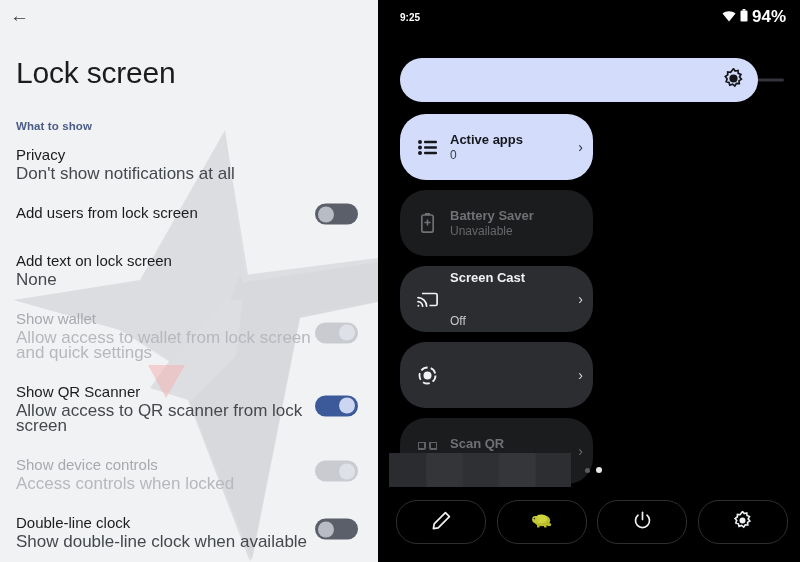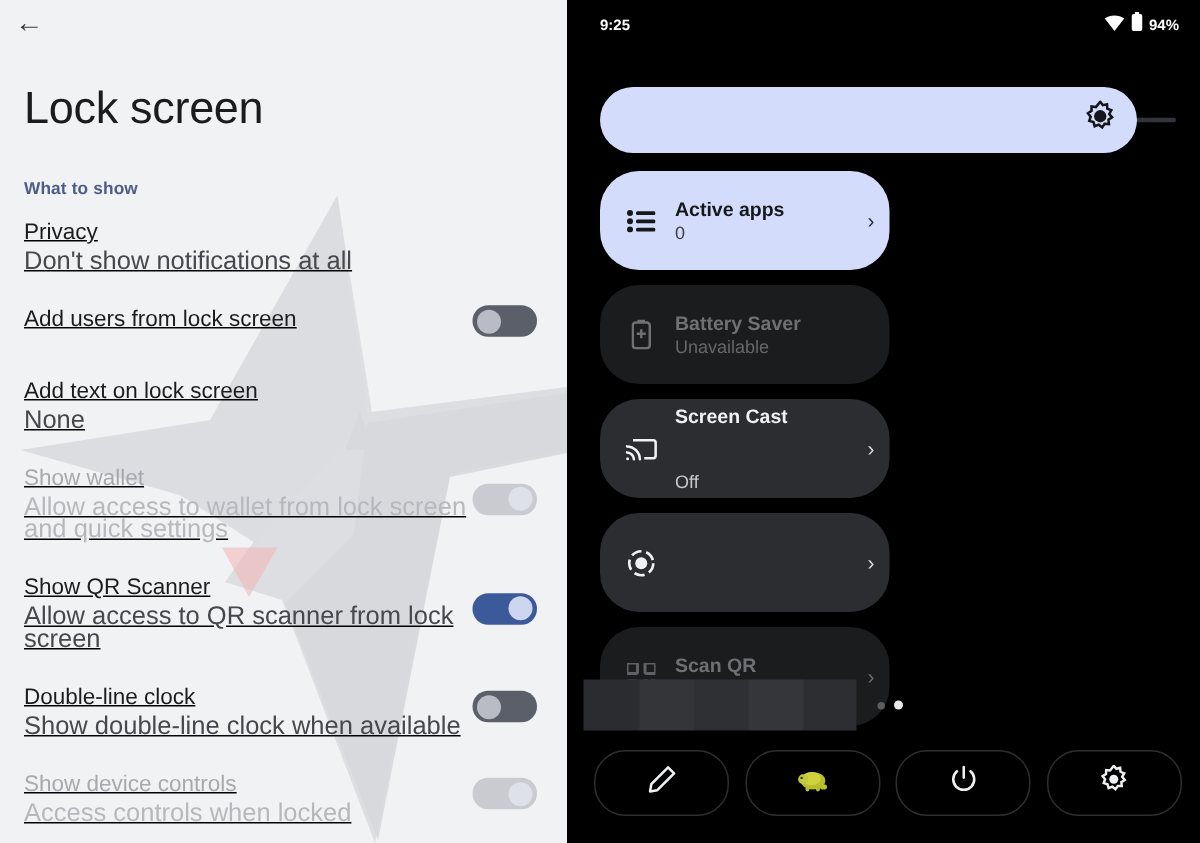--- a/index.html
+++ b/index.html
@@ -39,21 +39,20 @@
   .section-head{
     margin:30px 0 0 16px;
     font-size:11.5px;font-weight:700;color:#4b5d86;letter-spacing:.1px;
   }
 
   .item{
     position:relative;
     margin:0 0 0 0;
     padding:13px 62px 9px 16px;
     min-height:26px;
-    text-decoration:underline;
   }
   .item-title{font-size:15px;color:#1b1c1e;line-height:19px;}
   .item-sub{font-size:17px;color:#45484d;line-height:15px;margin-top:2px;}
   .item.disabled .item-title{color:#a7a9ae;}
   .item.disabled .item-sub{color:#b6b8bd;}
 
   
   .toggle{
     position:absolute;right:20px;top:50%;transform:translateY(-50%);
     width:43px;height:21px;border-radius:11px;
@@ -77,21 +76,21 @@
   .qs{
     position:relative;width:416px;height:562px;background:#000;
     flex:0 0 416px;overflow:hidden;
   }
   .statusbar{
     height:34px;display:flex;align-items:center;
     padding:0 14px 0 16px;color:#fff;
   }
   .sb-time{font-size:10px;font-weight:700;}
   .sb-right{margin-left:auto;display:flex;align-items:center;gap:4px;}
-  .sb-pct{font-size:10px;font-weight:700;}
+  .sb-pct{font-size:17px;font-weight:700;}
 
   .brightness-wrap{
     margin:24px 16px 0 16px;position:relative;height:44px;display:flex;align-items:center;
   }
   .brightness{
     position:relative;height:44px;width:358px;border-radius:22px;background:#d3dcfb;
     display:flex;align-items:center;justify-content:flex-end;
   }
   .brightness .sun{margin-right:14px;}
   .brightness-rest{
@@ -194,32 +193,32 @@
       </div>
 
       <div class="item">
         <div class="item-title">Show QR Scanner</div>
         <div class="item-sub">Allow access to QR scanner from lock screen</div>
         <div class="toggle on">
             <span class="knob"></span>
           </div>
       </div>
 
-      <div class="item">
-        <div class="item-title">Double-line clock</div>
-        <div class="item-sub">Show double-line clock when available</div>
-        <div class="toggle off">
-            <span class="knob"></span>
-          </div>
-      </div>
-
       <div class="item disabled">
         <div class="item-title">Show device controls</div>
         <div class="item-sub">Access controls when locked</div>
         <div class="toggle off-dim">
+            <span class="knob"></span>
+          </div>
+      </div>
+
+      <div class="item">
+        <div class="item-title">Double-line clock</div>
+        <div class="item-sub">Show double-line clock when available</div>
+        <div class="toggle off">
             <span class="knob"></span>
           </div>
       </div>
 
       <div class="when-to-show">When to show</div>
 
     </div>
   </div>
 
   <div class="gap"></div>

